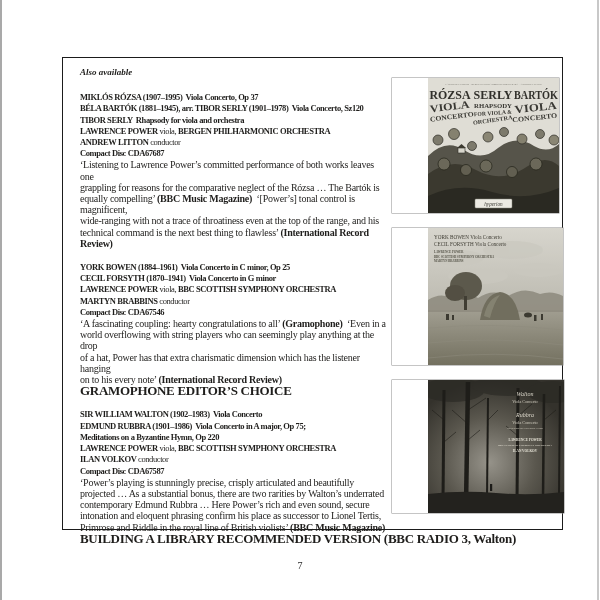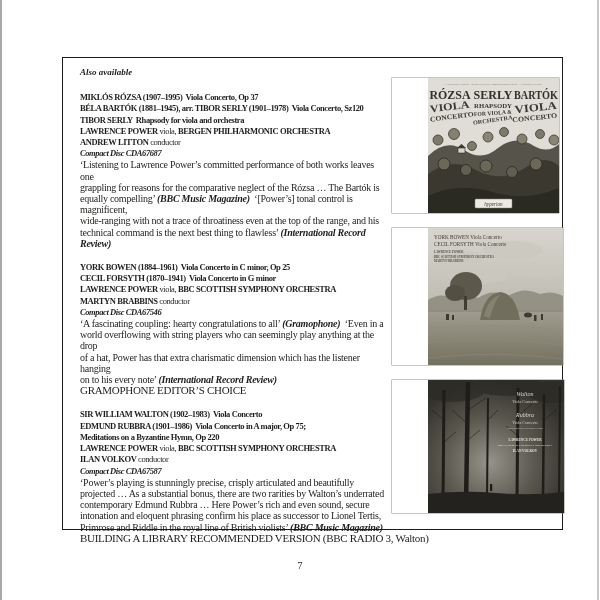--- a/index.html
+++ b/index.html
@@ -21,24 +21,24 @@
   }
   .section{margin:0 0 13px 0;}
   .section:last-child{margin-bottom:0;}
   .hline{
     font-size:8.5px;line-height:11.2px;letter-spacing:-0.4px;white-space:pre;
   }
   .quote{
     font-size:10px;line-height:11.2px;letter-spacing:-0.25px;white-space:pre-wrap;margin:0;
   }
   .note{
-    font-size:11px;line-height:11.2px;letter-spacing:-0.3px;font-weight:400;white-space:pre;
+    font-size:13px;line-height:11.2px;letter-spacing:-0.3px;font-weight:700;white-space:pre;
   }
   .s-b{font-weight:700;}
-  .s-bi{font-weight:700;font-style:italic;}
+  .s-bi{font-weight:700;}
 
   .cover{position:absolute;left:329px;box-shadow:0 0 0 0.5px #8a8a8a;padding-left:36px;}
   .cover svg{display:block;}
   .cover1{top:20px;width:131px;height:135px;}
   .cover2{top:170px;width:135px;height:137px;}
   .cover3{top:322px;width:136px;height:133px;}
   svg text{font-family:"Liberation Serif", serif;}
 
   .page-number{
     position:absolute;left:0;top:560px;width:600px;text-align:center;

